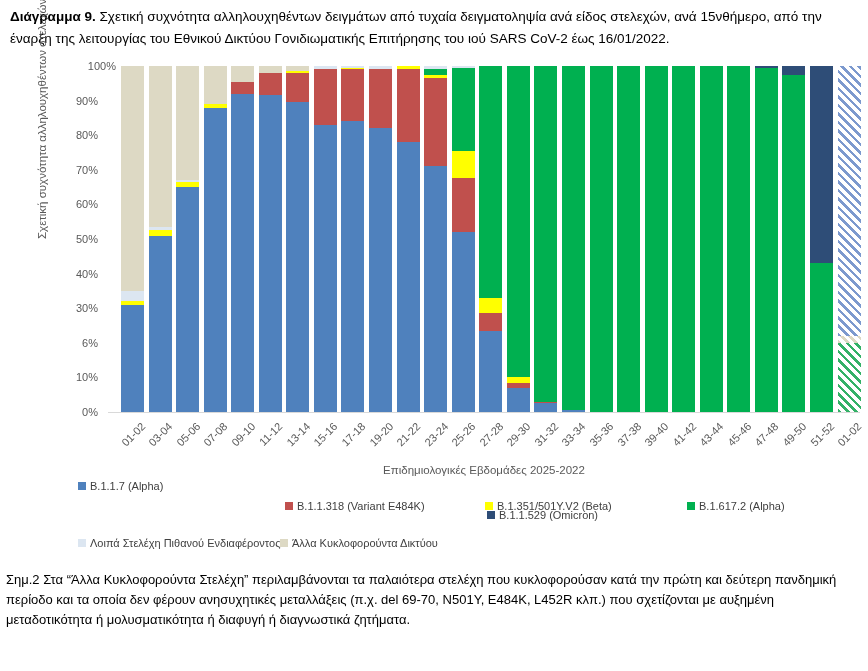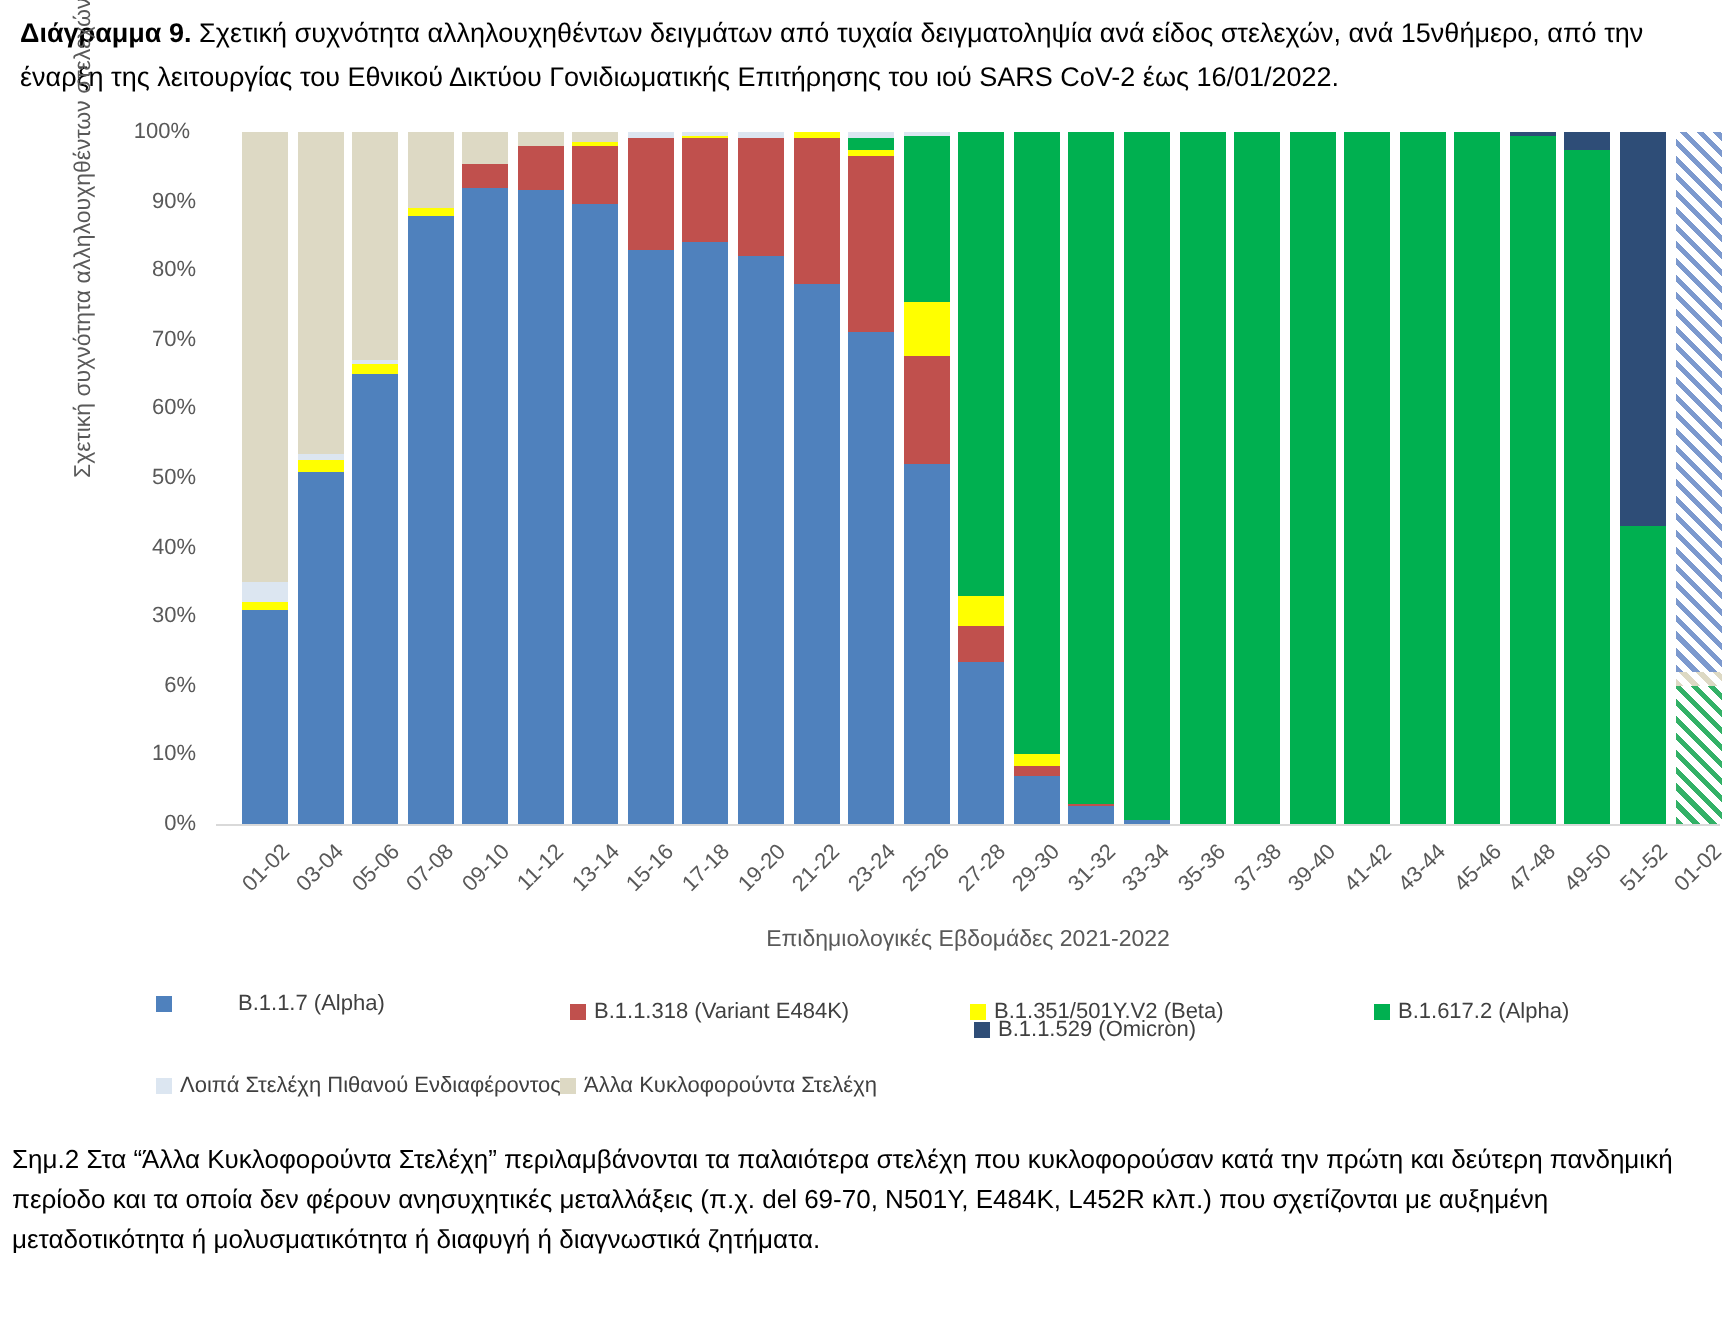--- a/index.html
+++ b/index.html
@@ -31,21 +31,21 @@
       <div class="ytick" style="left: 54px; top: 350px;">0%</div>
       <div class="ytick" style="left: 54px; top: 315.4px;">10%</div>
       <div class="ytick" style="left: 54px; top: 280.8px;">6%</div>
       <div class="ytick" style="left: 54px; top: 246.2px;">30%</div>
       <div class="ytick" style="left: 54px; top: 211.6px;">40%</div>
       <div class="ytick" style="left: 54px; top: 177px;">50%</div>
       <div class="ytick" style="left: 54px; top: 142.4px;">60%</div>
       <div class="ytick" style="left: 54px; top: 107.8px;">70%</div>
       <div class="ytick" style="left: 54px; top: 73.2px;">80%</div>
       <div class="ytick" style="left: 54px; top: 38.6px; text-align: right;">90%</div>
-      <div class="ytick" style="left: 51px; top: 4px;">100%</div>
+      <div class="ytick" style="left: 72px; top: 4px;">100%</div>
     </div>
   <div class="plot" id="plot">
       <div class="bar" style="left: 13px; width: 23px; height: 346px;">
         <div class="seg" style="height: 107.26px; background: rgb(79, 129, 189);"></div>
         <div class="seg" style="height: 3.46px; background: rgb(255, 255, 0);"></div>
         <div class="seg" style="height: 10.38px; background: rgb(220, 230, 241);"></div>
         <div class="seg" style="height: 224.9px; background: rgb(221, 217, 196);"></div>
       </div>
       <div class="bar" style="left: 40.56px; width: 23px; height: 346px;">
         <div class="seg" style="height: 176.46px; background: rgb(79, 129, 189);"></div>
@@ -194,23 +194,23 @@
       <div class="xtick" style="left: 588.58px; top: 364px;">37-38</div>
       <div class="xtick" style="left: 616.14px; top: 364px;">39-40</div>
       <div class="xtick" style="left: 643.7px; top: 364px;">41-42</div>
       <div class="xtick" style="left: 671.26px; top: 364px;">43-44</div>
       <div class="xtick" style="left: 698.82px; top: 364px;">45-46</div>
       <div class="xtick" style="left: 726.38px; top: 364px;">47-48</div>
       <div class="xtick" style="left: 753.94px; top: 364px;">49-50</div>
       <div class="xtick" style="left: 781.5px; top: 364px;">51-52</div>
       <div class="xtick" style="left: 809.06px; top: 364px;">01-02</div>
     </div>
-  <div class="xaxis-title">Επιδημιολογικές Εβδομάδες 2021-2022</div>
+  <div class="xaxis-title">Επιδημιολογικές Εβδομάδες 2025-2022</div>
   <div class="legend" id="legend">
-      <div class="legend-item" style="left: 78px; top: 440px; gap: 29px;">
+      <div class="legend-item" style="left: 78px; top: 424px;">
         <span class="swatch" style="background: rgb(79, 129, 189);"></span>
         <span>B.1.1.7 (Alpha)</span>
       </div>
       <div class="legend-item" style="left: 285px; top: 444px;">
         <span class="swatch" style="background: rgb(192, 80, 77);"></span>
         <span>B.1.1.318 (Variant E484K)</span>
       </div>
       <div class="legend-item" style="left: 485px; top: 444px;">
         <span class="swatch" style="background: rgb(255, 255, 0);"></span>
         <span>B.1.351/501Y.V2 (Beta)</span>
@@ -218,21 +218,21 @@
       <div class="legend-item" style="left: 687px; top: 444px;">
         <span class="swatch" style="background: rgb(0, 176, 80);"></span>
         <span>B.1.617.2 (Alpha)</span>
       </div>
       <div class="legend-item" style="left: 78px; top: 481px;">
         <span class="swatch" style="background: rgb(220, 230, 241);"></span>
         <span>Λοιπά Στελέχη Πιθανού Ενδιαφέροντος</span>
       </div>
       <div class="legend-item" style="left: 280px; top: 481px;">
         <span class="swatch" style="background: rgb(221, 217, 196);"></span>
-        <span>Άλλα Κυκλοφορούντα Στελέχη</span>
+        <span>Άλλα Κυκλοφορούντα Δικτύου</span>
       </div>
       <div class="legend-item" style="left: 487px; top: 453px;">
         <span class="swatch" style="background: rgb(46, 77, 119);"></span>
         <span>B.1.1.529 (Omicron)</span>
       </div>
     </div>
 </div>
 
 <div class="notes">
   <p>Σημ.2 Στα “Άλλα Κυκλοφορούντα Στελέχη” περιλαμβάνονται τα παλαιότερα στελέχη που κυκλοφορούσαν κατά την πρώτη και δεύτερη πανδημική περίοδο και τα οποία δεν φέρουν ανησυχητικές μεταλλάξεις (π.χ. del 69-70, N501Y, E484K, L452R κλπ.) που σχετίζονται με αυξημένη μεταδοτικότητα ή μολυσματικότητα ή διαφυγή ή διαγνωστικά ζητήματα.</p>

